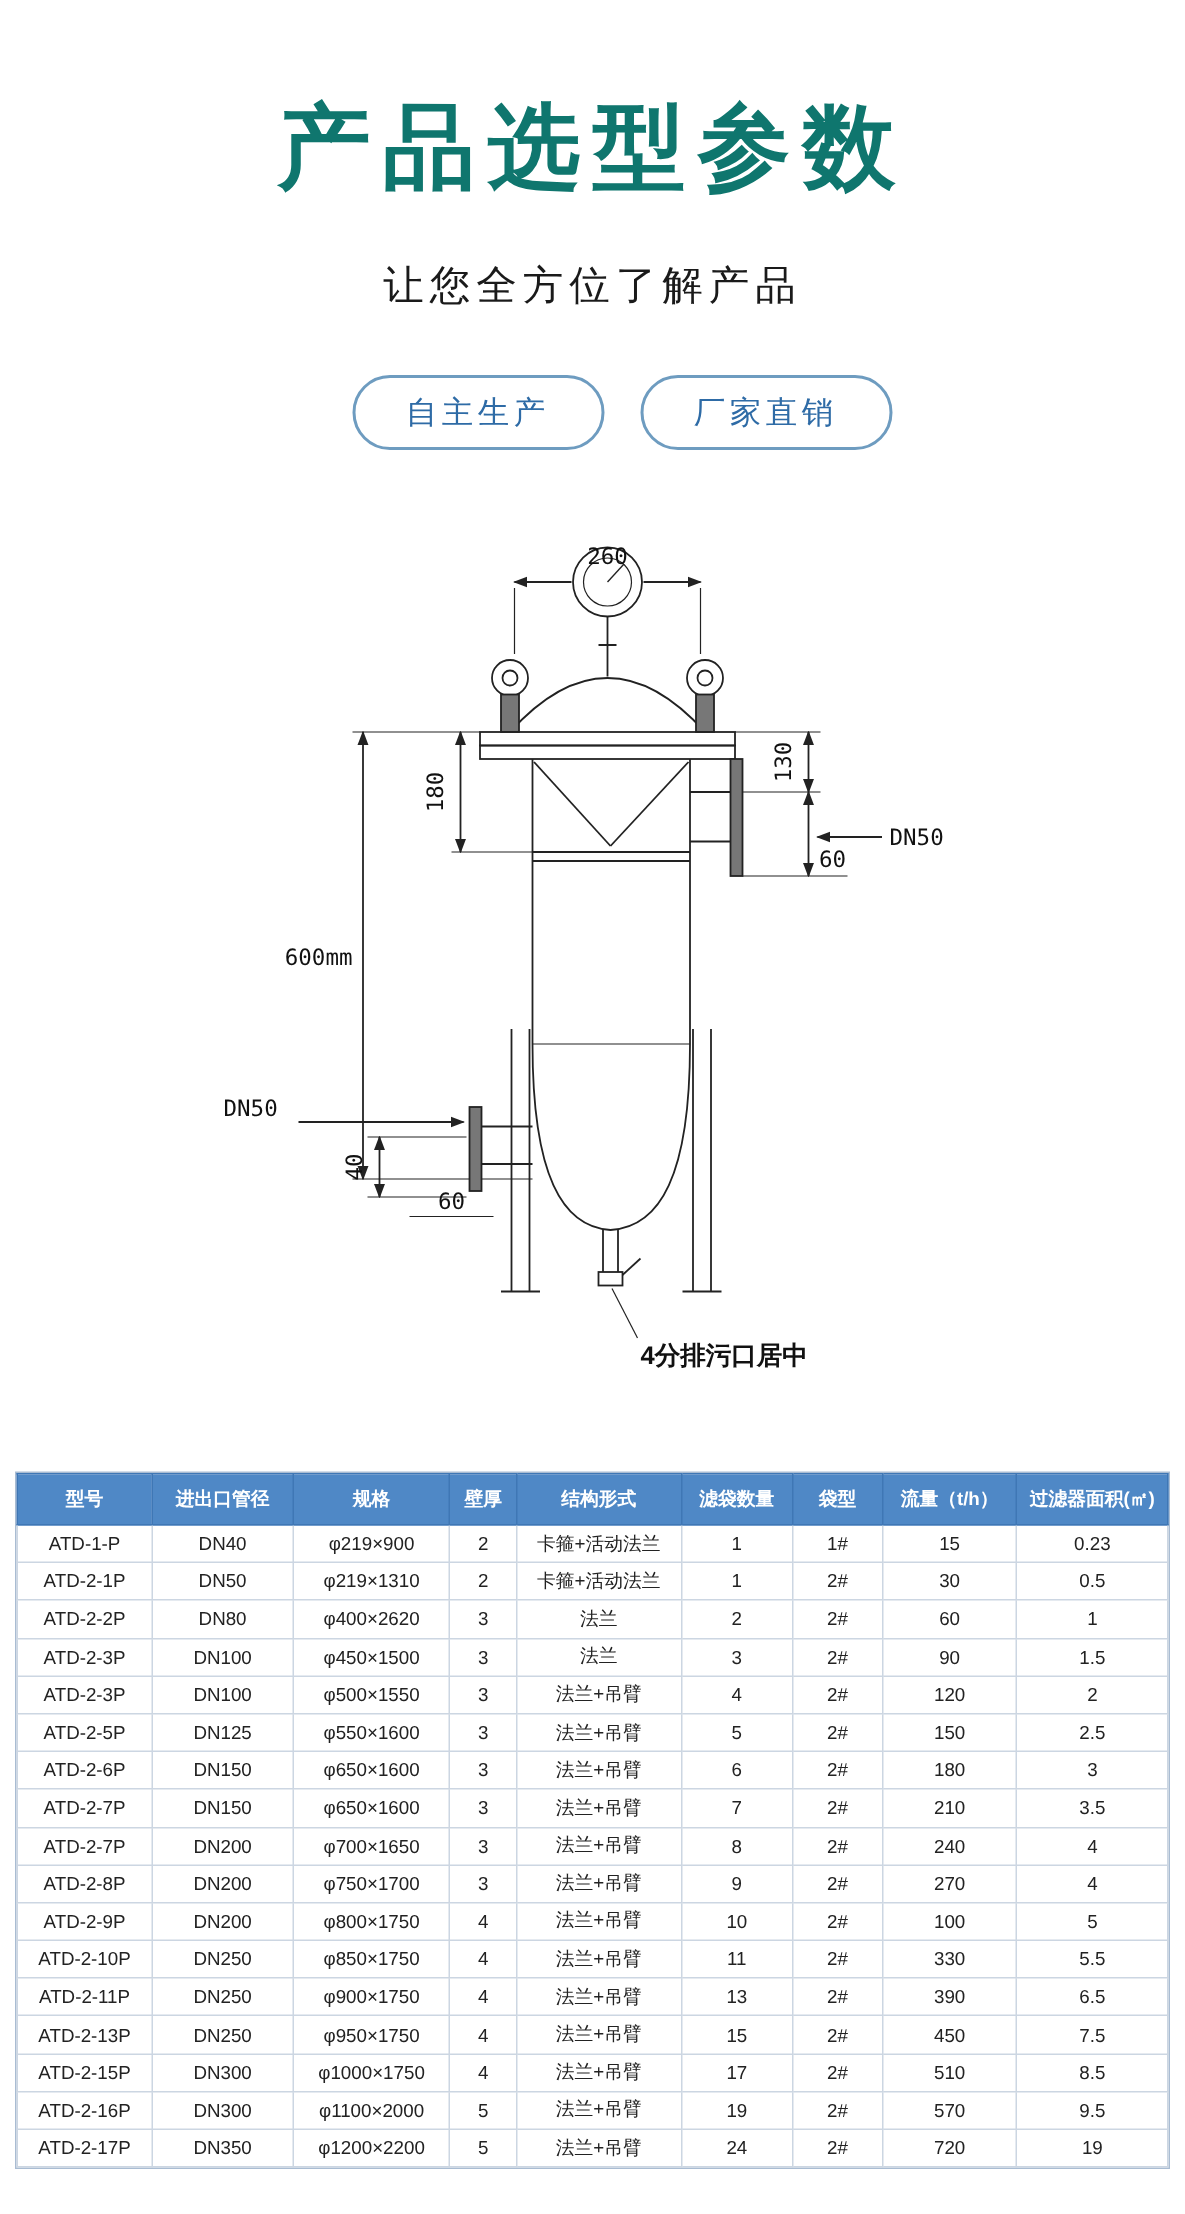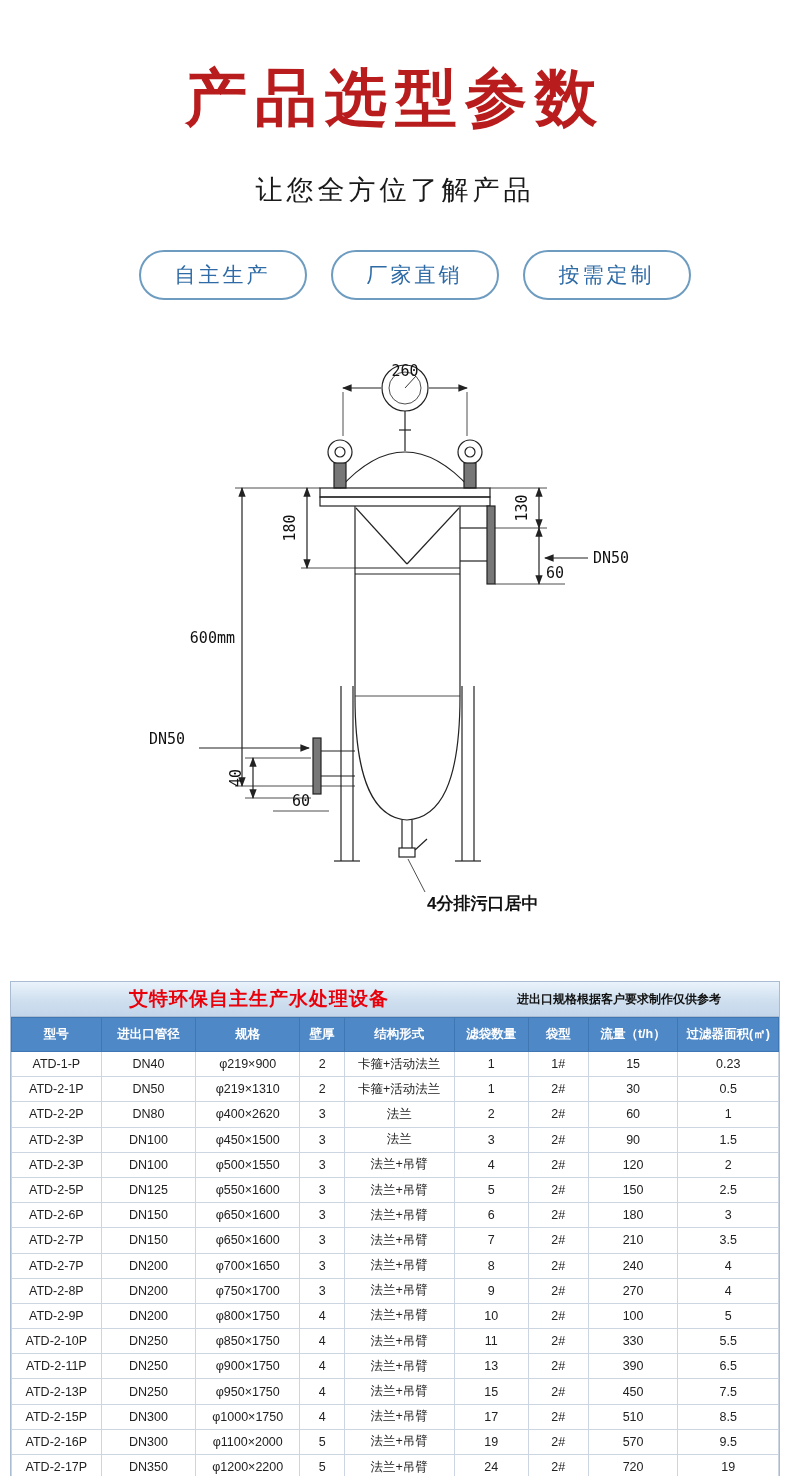--- a/index.html
+++ b/index.html
@@ -1,21 +1,21 @@
 <!DOCTYPE html>
 <html><head>
 <meta charset="utf-8">
 <style>
   * { box-sizing: border-box; margin: 0; padding: 0; }
   html,body { width: 790px; height: 1476px; background: #fff; overflow: hidden;
     font-family: "Liberation Sans", "DejaVu Sans", sans-serif; }
 
   
   .hero { text-align: center; padding-top: 56px; }
-  .hero-title { font-size: 62px; font-weight: 800; letter-spacing: 8px; color: #b91c1c; }
+  .hero-title { font-size: 62px; font-weight: 800; letter-spacing: 8px; color: #0f766e; }
   .hero-subtitle { margin-top: 32px; font-size: 27px; letter-spacing: 4px; color: #1a1a1a; }
 
   .badges { display: flex; justify-content: center; gap: 24px; margin-top: 42px; padding-left: 39px; }
   .badge { border: 2px solid #6e9cc0; color: #2e6ba6; border-radius: 26px;
     padding: 9px 34px; font-size: 21px; letter-spacing: 3px; background: #fff; }
 
   
   .drawing { margin-top: 56px; display: flex; justify-content: center; }
   svg text { font-family: "DejaVu Sans Mono", "Liberation Mono", monospace; font-size: 15px; fill: #111; }
   svg text.cn-label { font-family: "Liberation Sans", "DejaVu Sans", sans-serif;
@@ -37,21 +37,20 @@
 </style>
 </head>
 <body>
 
 <section class="hero">
   <div class="hero-title">产品选型参数</div>
   <div class="hero-subtitle">让您全方位了解产品</div>
   <div class="badges">
     <div class="badge">自主生产</div>
     <div class="badge">厂家直销</div>
-    <div class="badge">按需定制</div>
   </div>
 </section>
 
 <section class="drawing">
   <svg width="560" height="585" viewBox="0 0 560 585">
     <defs>
       <marker id="ar" viewBox="0 0 10 10" refX="9" refY="5" markerWidth="8" markerHeight="8" orient="auto-start-reverse">
         <path d="M0,1.2 L10,5 L0,8.8 z" fill="#222"></path>
       </marker>
     </defs>
@@ -143,24 +142,20 @@
     <text x="440" y="222" text-anchor="middle">60</text>
     <text x="478" y="207" text-anchor="start">DN50</text>
     <text x="34" y="388" text-anchor="start">DN50</text>
     <text x="126" y="422" text-anchor="middle" transform="rotate(-90 126 422)">40</text>
     <text x="186" y="450" text-anchor="middle">60</text>
     <text x="312" y="553" text-anchor="start" class="cn-label">4分排污口居中</text>
   </svg>
 </section>
 
 <section class="table-wrap">
-  <div class="banner">
-    <span class="banner-title">艾特环保自主生产水处理设备</span>
-    <span class="banner-note">进出口规格根据客户要求制作仅供参考</span>
-  </div>
   <table>
     <colgroup>
       <col style="width:11.7%">
         <col style="width:12.3%">
         <col style="width:13.6%">
       <col style="width:5.8%">
         <col style="width:14.3%">
         <col style="width:9.7%">
       <col style="width:7.8%">
         <col style="width:11.7%">

